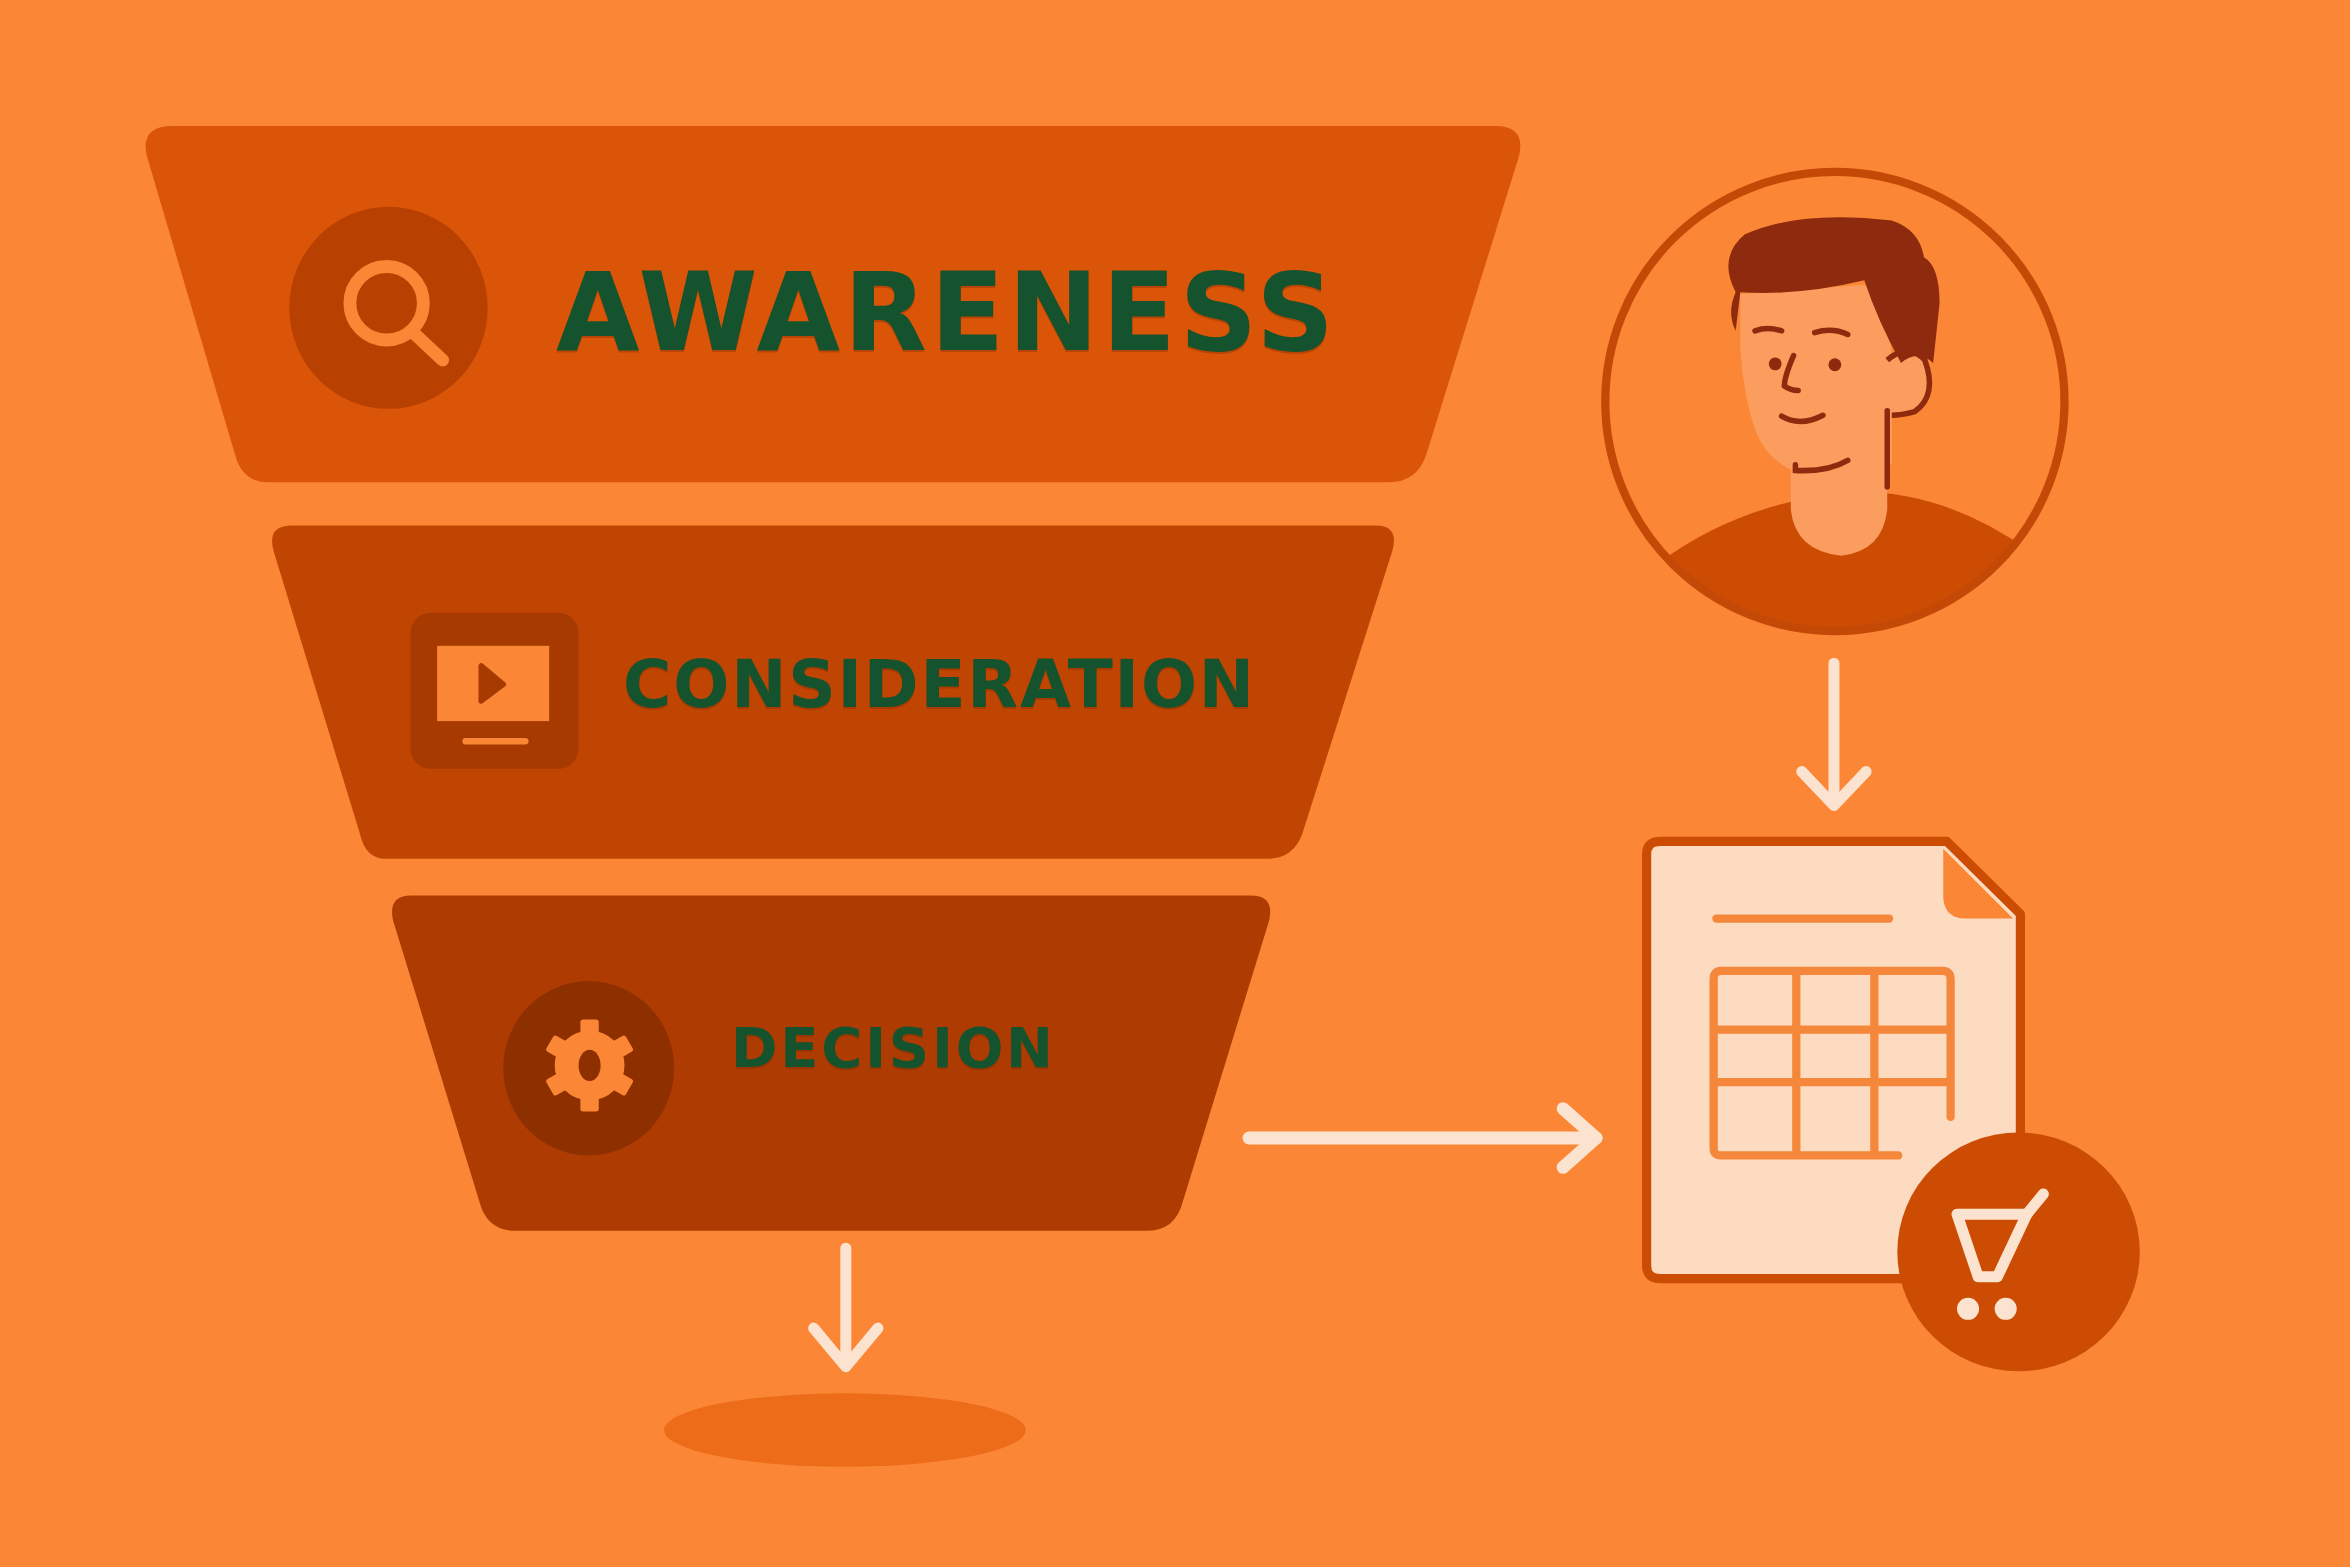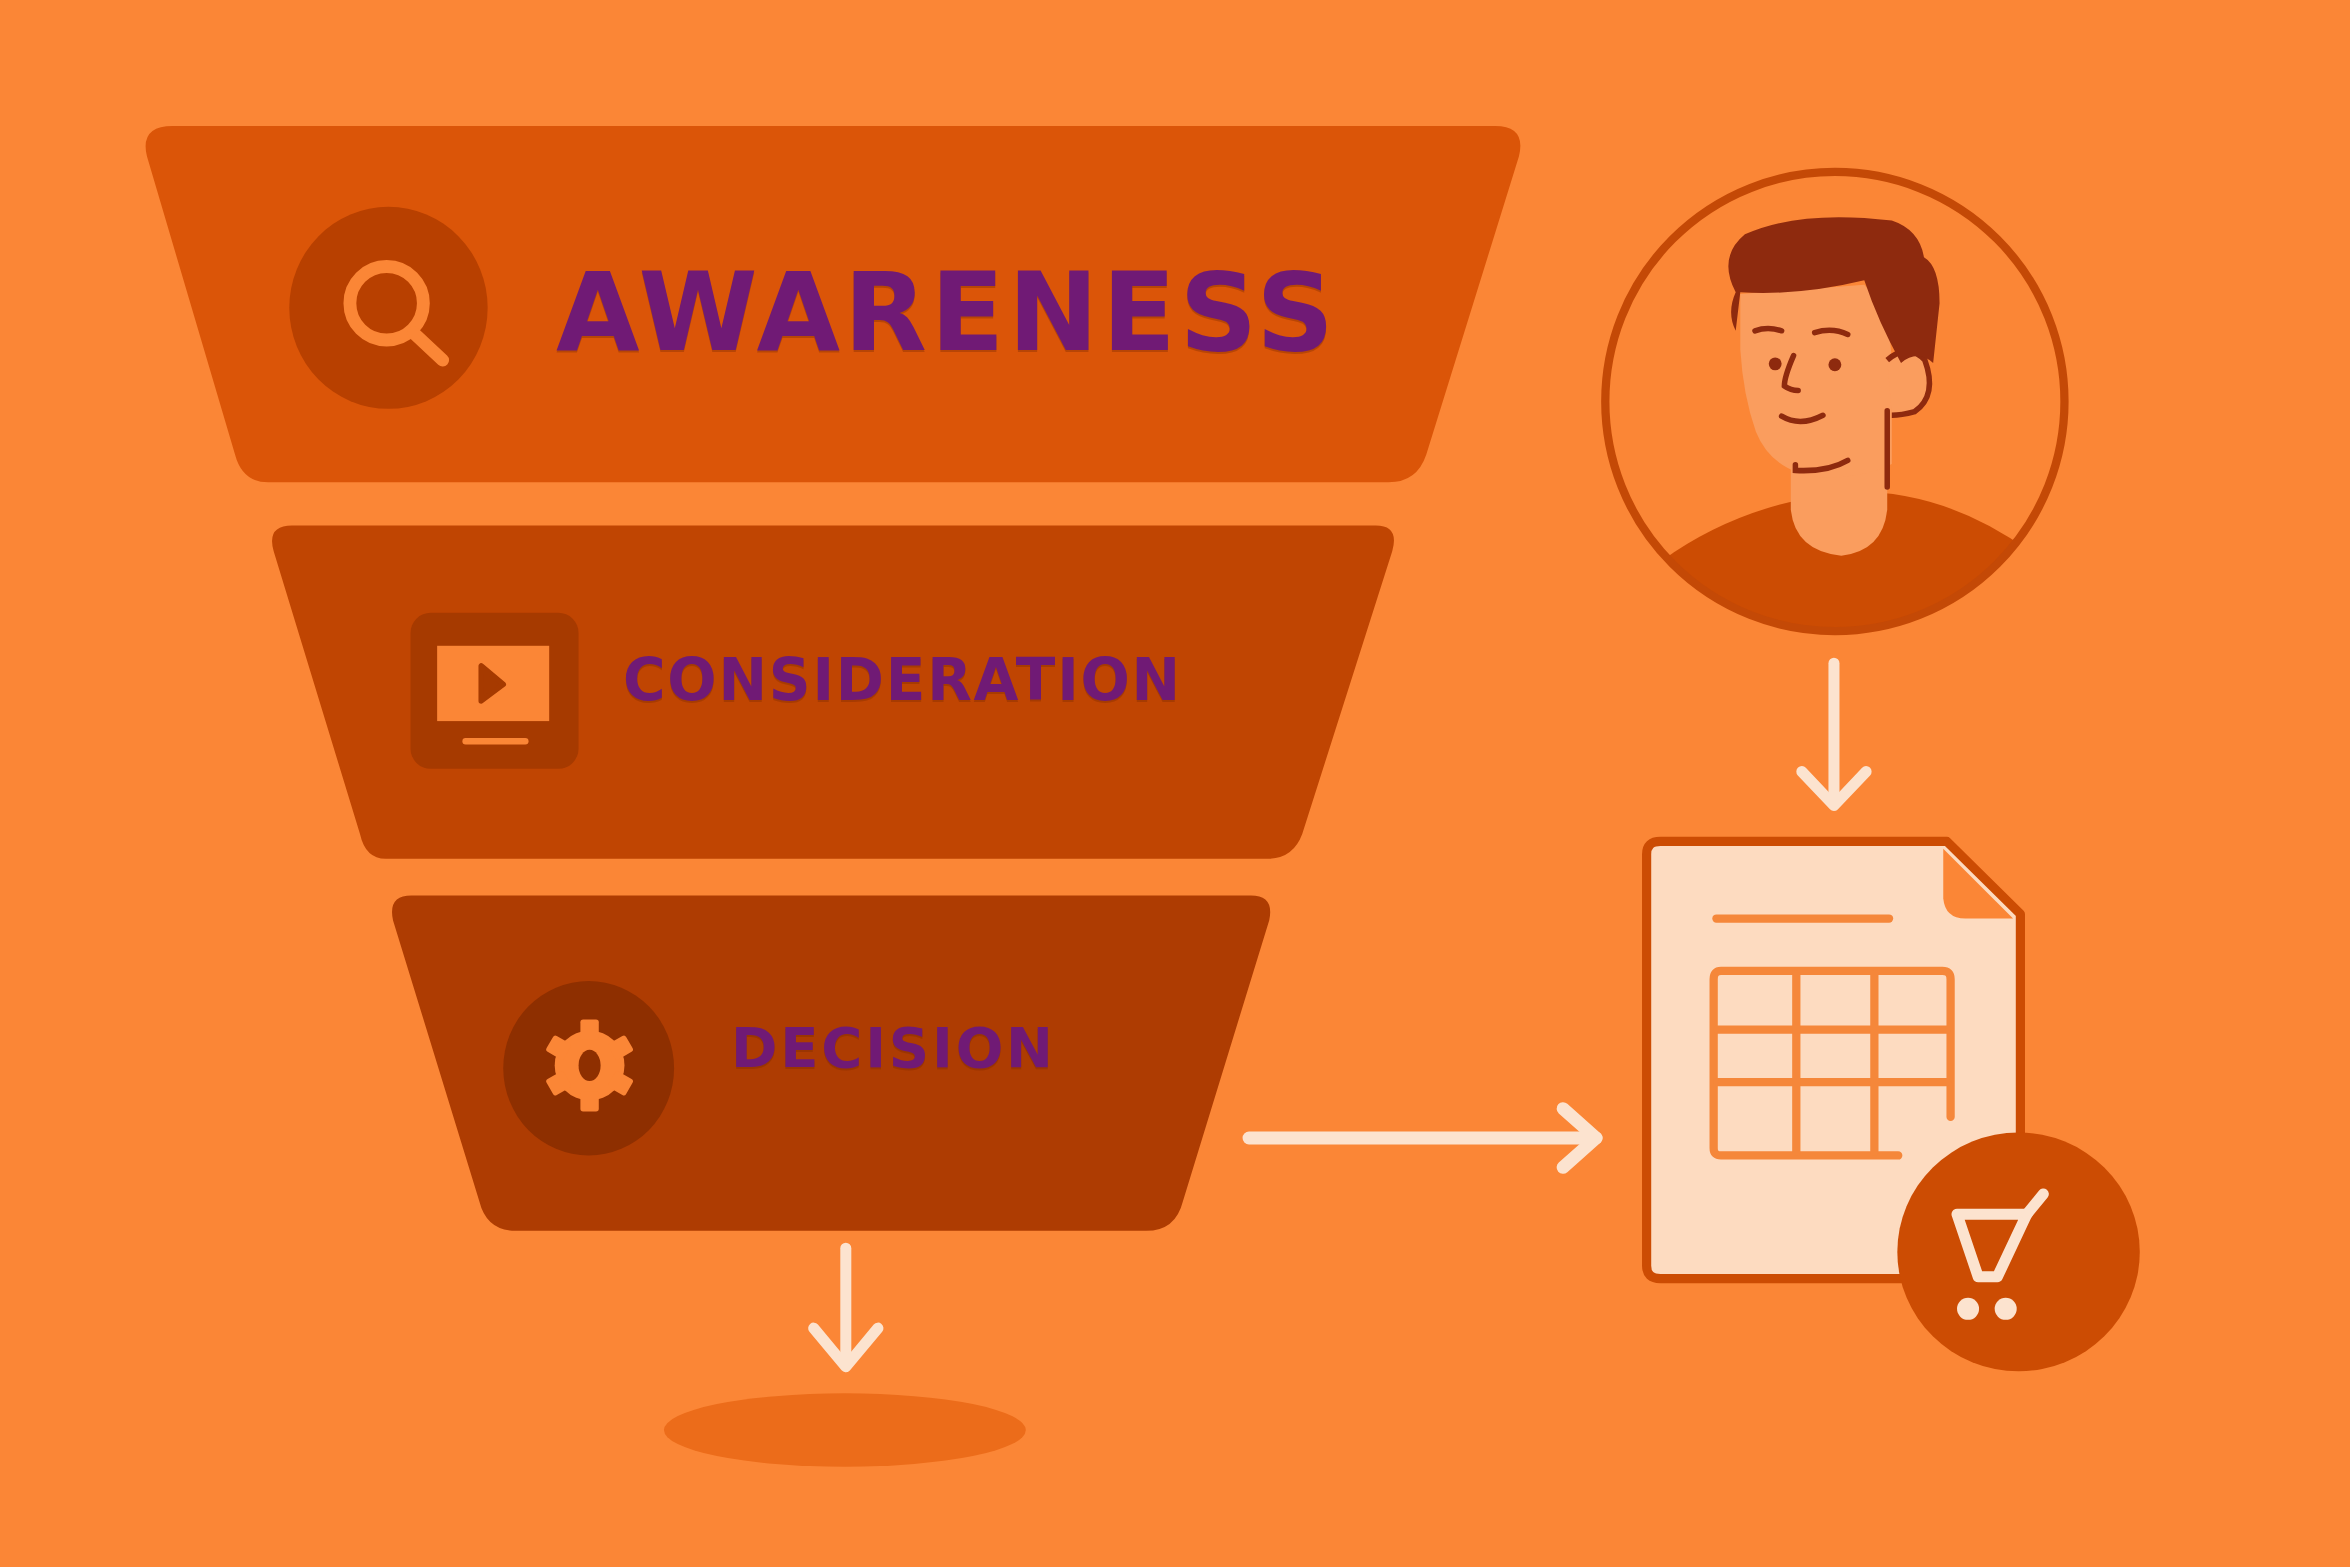--- a/index.html
+++ b/index.html
@@ -5,29 +5,29 @@
   html, body { margin: 0; padding: 0; }
   body {
     width: 2351px; height: 1568px; overflow: hidden;
     background: #FB8636;
     font-family: "DejaVu Sans", "Liberation Sans", sans-serif;
     position: relative;
   }
   .canvas { position: absolute; left: 0; top: 0; width: 2351px; height: 1568px; }
   .stage-label {
     position: absolute;
-    color: #701a75;
+    color: #14532d;
     font-family: "DejaVu Sans", sans-serif;
     font-weight: bold;
     letter-spacing: 3.7px;
     white-space: nowrap;
     text-shadow: 0 1.8px 0 rgba(120,40,0,0.35);
   }
   #label-awareness { left: 556px; top: 250px; font-size: 108px; }
-  #label-consideration { left: 623px; top: 646px; font-size: 58px; letter-spacing: 1.8px; }
+  #label-consideration { left: 623px; top: 646px; font-size: 66px; letter-spacing: 1.8px; }
   #label-decision { left: 731px; top: 1015px; font-size: 56px; letter-spacing: 2.8px; }
 </style>
 </head>
 <body>
 
 <svg class="canvas" width="2351" height="1568" viewBox="0 0 2560 1707" xmlns="http://www.w3.org/2000/svg">
 
   <g>
     <path d="M188,137 L1628,137 Q1662,137 1654,170 L1553,495 Q1543,525 1512,525 L292,525 Q264,525 256,495 L160,170 Q152,137 188,137 Z" fill="#DB5508"></path>
     <g>

